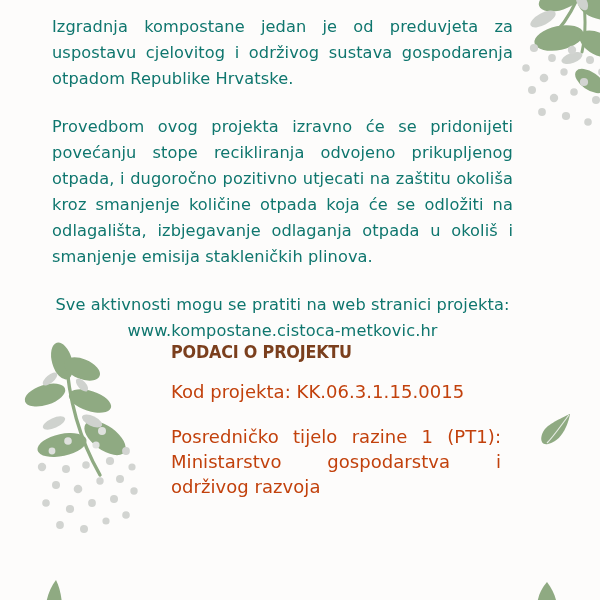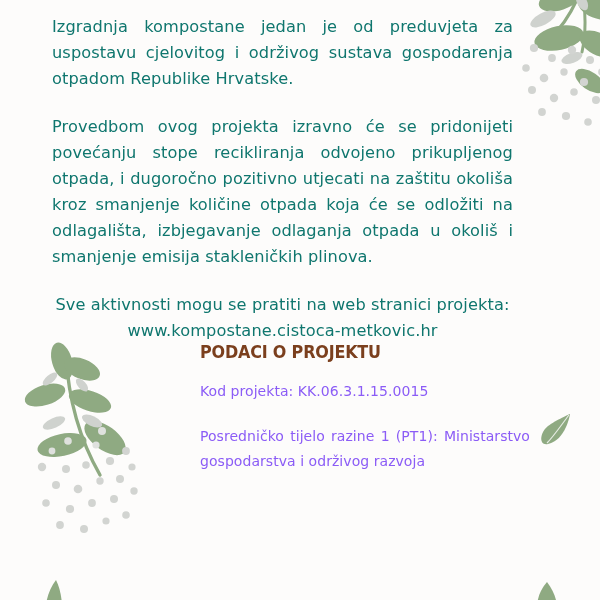--- a/index.html
+++ b/index.html
@@ -96,42 +96,42 @@
     text-align: center;
   }
 
   .link-line {
     display: block;
   }
 
   
   .project-section {
     position: absolute;
-    left: 200px;
+    left: 171px;
     top: 342px;
     width: 330px;
   }
 
   .section-heading {
     font-family: "DejaVu Sans", sans-serif;
     font-size: 17px;
     font-weight: bold;
     color: #7b3f1d;
     letter-spacing: -0.2px;
     margin: 0 0 17px 0;
     transform: scaleX(0.94);
     transform-origin: left center;
     white-space: nowrap;
   }
 
   .detail {
     margin: 0 0 20px 0;
-    font-size: 14px;
+    font-size: 18px;
     line-height: 25px;
-    color: #8b5cf6;
+    color: #c2410c;
     text-align: justify;
     text-justify: inter-word;
     letter-spacing: 0.05px;
   }
   .detail.plain {
     text-align: left;
   }
   .detail:last-child { margin-bottom: 8px; }
 </style>
 </head>

